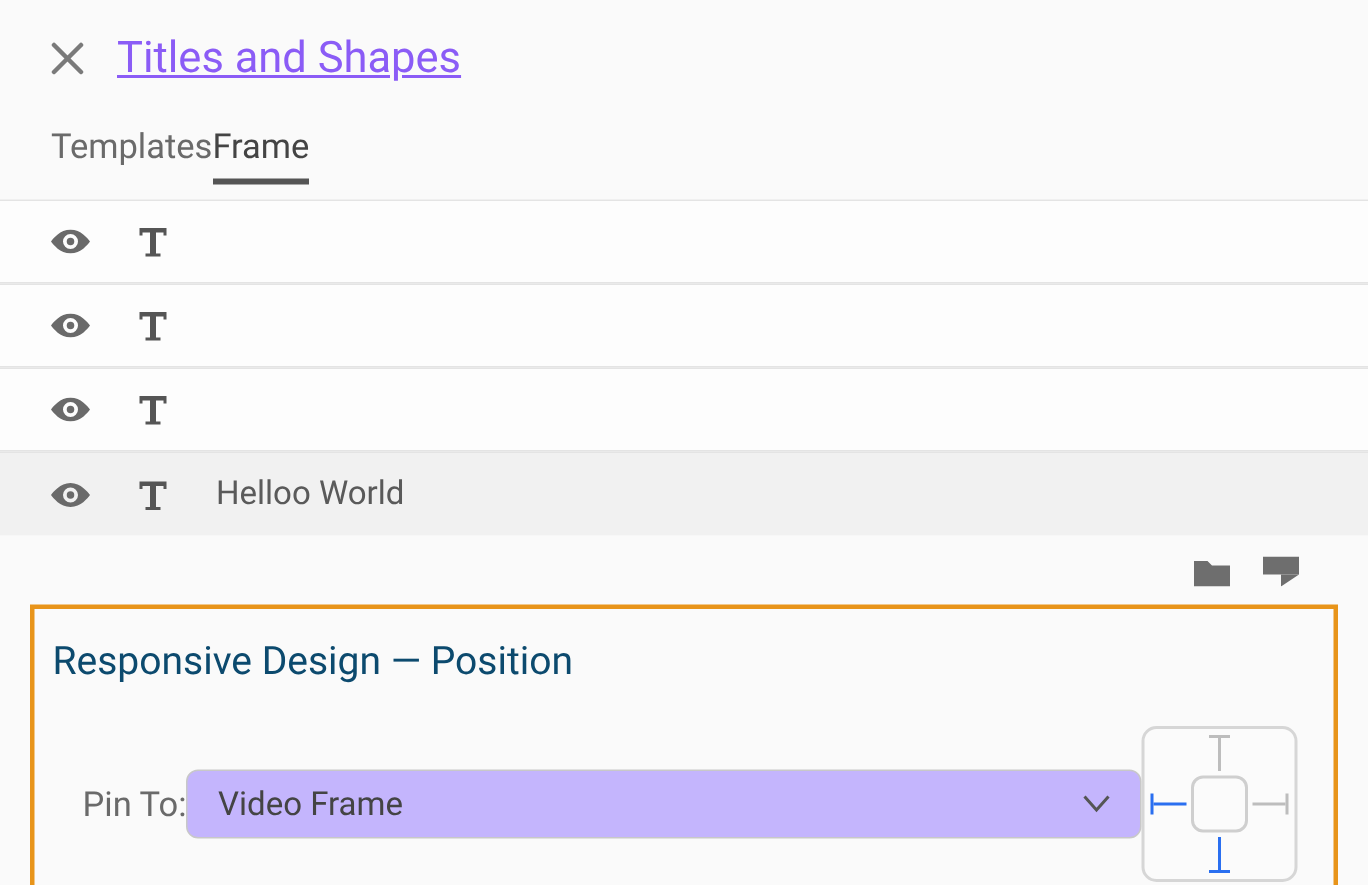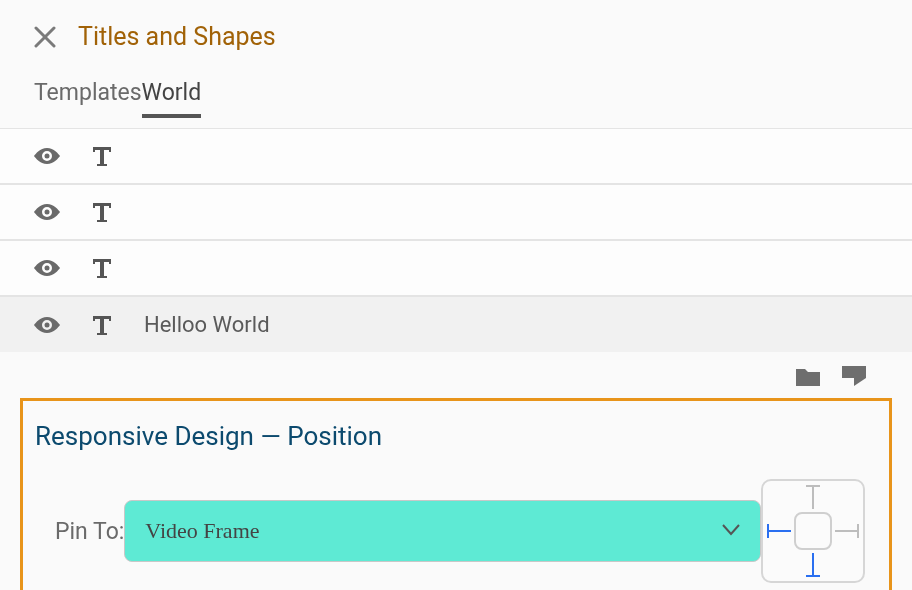--- a/index.html
+++ b/index.html
@@ -16,23 +16,24 @@
   }
   .header {
     display: flex;
     align-items: center;
     gap: 22px;
     padding: 22px 34px 12px 34px;
   }
   .close-x { cursor: pointer; }
   .close-x svg { display: block; }
   .panel-title {
-    font-size: 25px;
-    color: #a16207;
+    font-size: 29px;
+    color: #8b5cf6;
     font-weight: 400;
+    text-decoration: underline;
   }
   .tabs {
     display: flex;
     padding: 16px 34px 0 34px;
   }
   .tab {
     font-size: 23px;
     color: #6a6a6a;
     padding-bottom: 8px;
     cursor: pointer;
@@ -83,30 +84,29 @@
     align-items: center;
     gap: 0;
   }
   .pin-label {
     font-size: 23px;
     color: #6a6a6a;
     margin-left: 20px;
   }
   .select {
     flex: 1;
-    height: 62px;
+    height: 46px;
     border: 1px solid #c8c8c8;
     border-radius: 8px;
-    background: #5eead4;
+    background: #c4b5fd;
     display: flex;
     align-items: center;
     justify-content: space-between;
     padding: 0 20px;
     cursor: pointer;
-    font-family: Liberation Serif, serif;
   }
   .select-label { font-size: 22px; color: #444; }
   .pin-widget {
     width: 104px; height: 104px;
     border: 2px solid #d6d6d6;
     border-radius: 10px;
     display: flex;
     align-items: center;
     justify-content: center;
     position: relative;
@@ -151,21 +151,21 @@
       <svg width="22" height="22" viewBox="0 0 22 22">
         <line x1="2" y1="2" x2="20" y2="20" stroke="#7a7a7a" stroke-width="3" stroke-linecap="round"></line>
         <line x1="20" y1="2" x2="2" y2="20" stroke="#7a7a7a" stroke-width="3" stroke-linecap="round"></line>
       </svg>
     </span>
     <span class="panel-title">Titles and Shapes</span>
   </div>
 
   <div class="tabs">
     <div class="tab">Templates</div>
-    <div class="tab active">World</div>
+    <div class="tab active">Frame</div>
   </div>
 
   <div class="layers">
     <div class="layer-row">
       <span class="eye-icon">
         <svg width="26" height="16" viewBox="0 0 26 16">
             <path d="M13 0C6 0 1.6 6 0 8c1.6 2 6 8 13 8s11.4-6 13-8c-1.6-2-6-8-13-8zm0 13a5 5 0 1 1 0-10 5 5 0 0 1 0 10z" fill="#6a6a6a"></path>
             <circle cx="13" cy="8" r="2.5" fill="#6a6a6a"></circle>
           </svg>
       </span>

